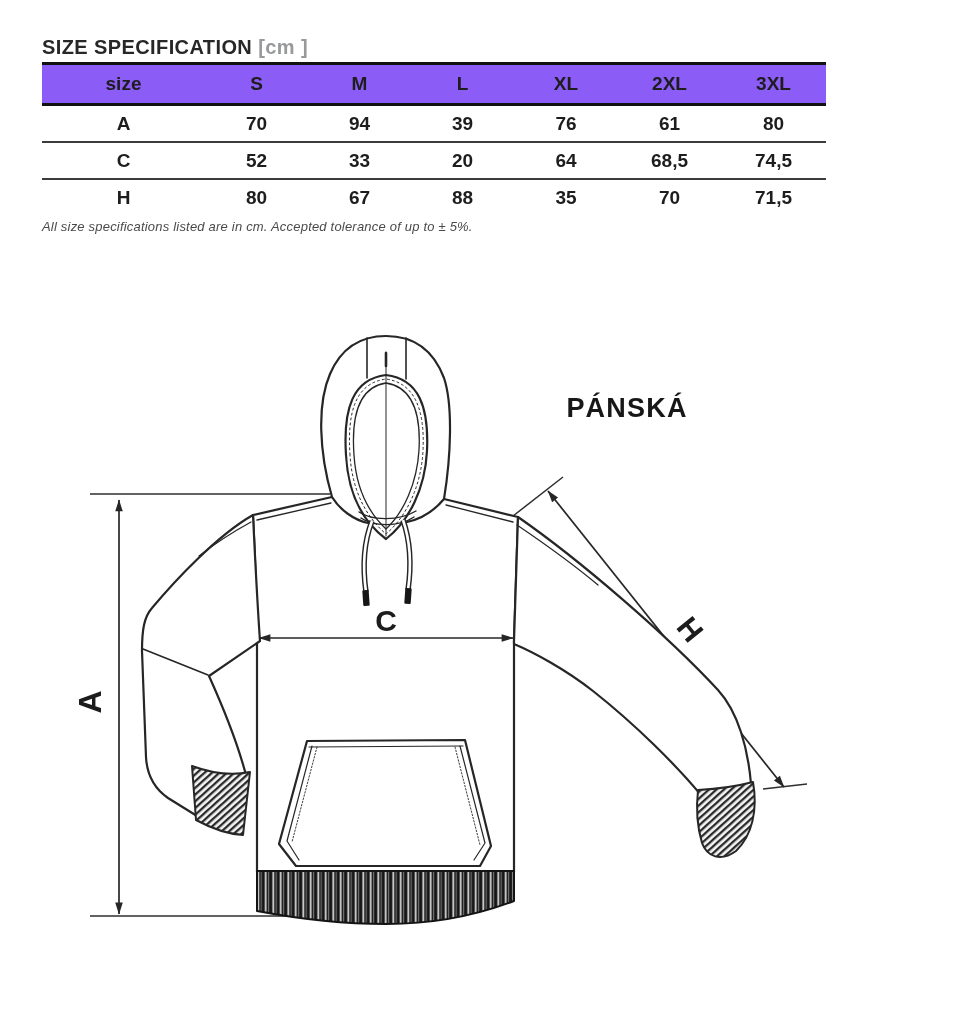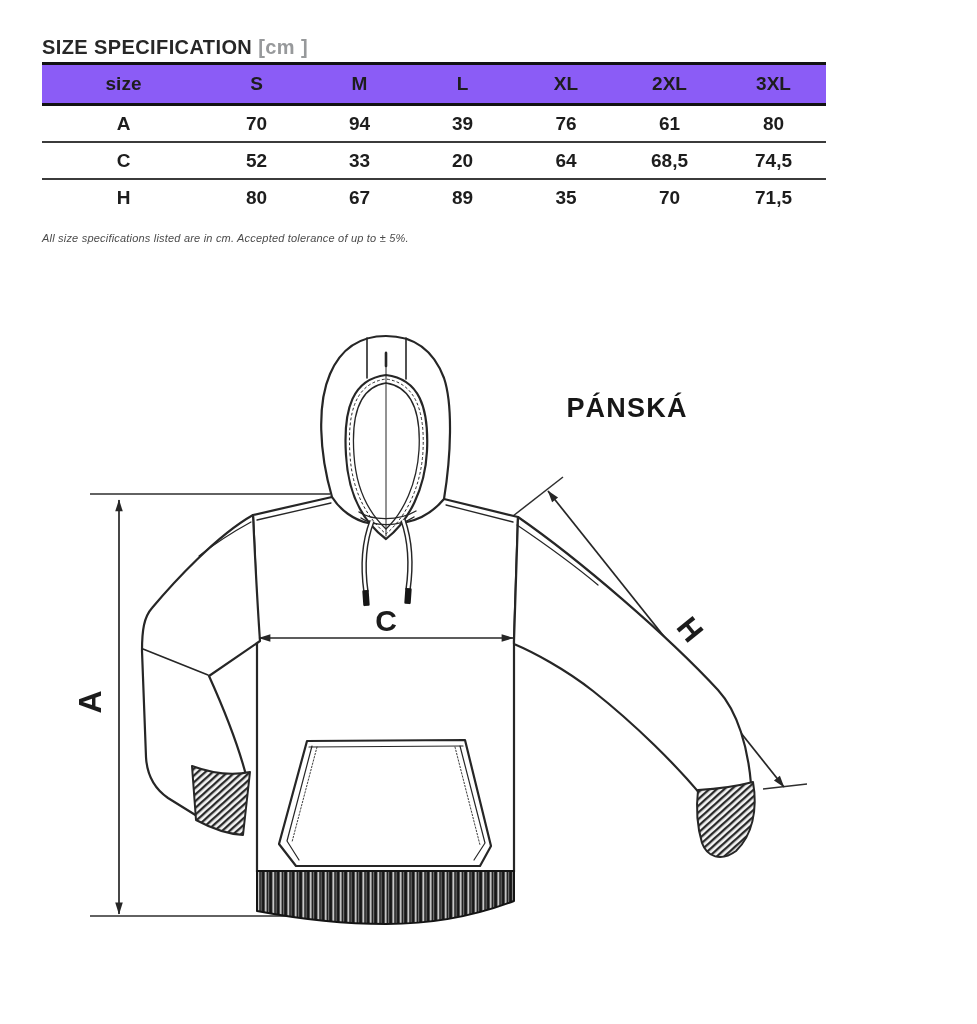--- a/index.html
+++ b/index.html
@@ -13,21 +13,21 @@
   .spec-title .unit { color:#97999b; font-weight:600; }
   table.sizes { width:100%; border-collapse:collapse; border-top:3px solid #121212; table-layout:fixed; }
   table.sizes thead tr { background:#8b5cf6; border-bottom:3px solid #121212; }
   table.sizes th, table.sizes td {
     font-size:19px; font-weight:700; color:#1d1d1d; text-align:center; padding:0; vertical-align:middle;
   }
   table.sizes thead th { height:38px; }
   table.sizes tbody th, table.sizes tbody td { height:35px; }
   table.sizes tbody tr { border-bottom:2px solid #3b3b3b; }
   table.sizes tbody tr:last-child { border-bottom:none; }
-  .note { margin-top:17px; font-style:italic; font-size:11px; color:#4a4a4a; letter-spacing:.2px; }
+  .note { margin-top:4px; font-style:italic; font-size:13px; color:#4a4a4a; letter-spacing:.2px; }
   
   svg.drawing { position:absolute; left:0; top:0; width:977px; height:1024px; display:block; }
   .ln   { stroke:#262626; stroke-width:2.2; fill:#ffffff; stroke-linejoin:round; stroke-linecap:round; }
   .thin { stroke:#262626; fill:none; stroke-linecap:round; }
   .dim  { stroke:#262626; stroke-width:1.7; fill:none; }
   .ext  { stroke:#2e2e2e; stroke-width:1.5; fill:none; }
   .dimlabel { font-family:"Liberation Sans",sans-serif; font-weight:700; fill:#1c1c1c; }
 </style>
 </head>
 <body>
@@ -76,21 +76,21 @@
           <td>33</td>
           <td>20</td>
           <td>64</td>
           <td>68,5</td>
           <td>74,5</td>
         </tr>
         <tr>
           <th>H</th>
           <td>80</td>
           <td>67</td>
-          <td>89</td>
+          <td>88</td>
           <td>35</td>
           <td>70</td>
           <td>71,5</td>
         </tr>
       </tbody>
     </table>
 
     <div class="note">All size specifications listed are in cm. Accepted tolerance of up to ± 5%.</div>
   </div>
 

